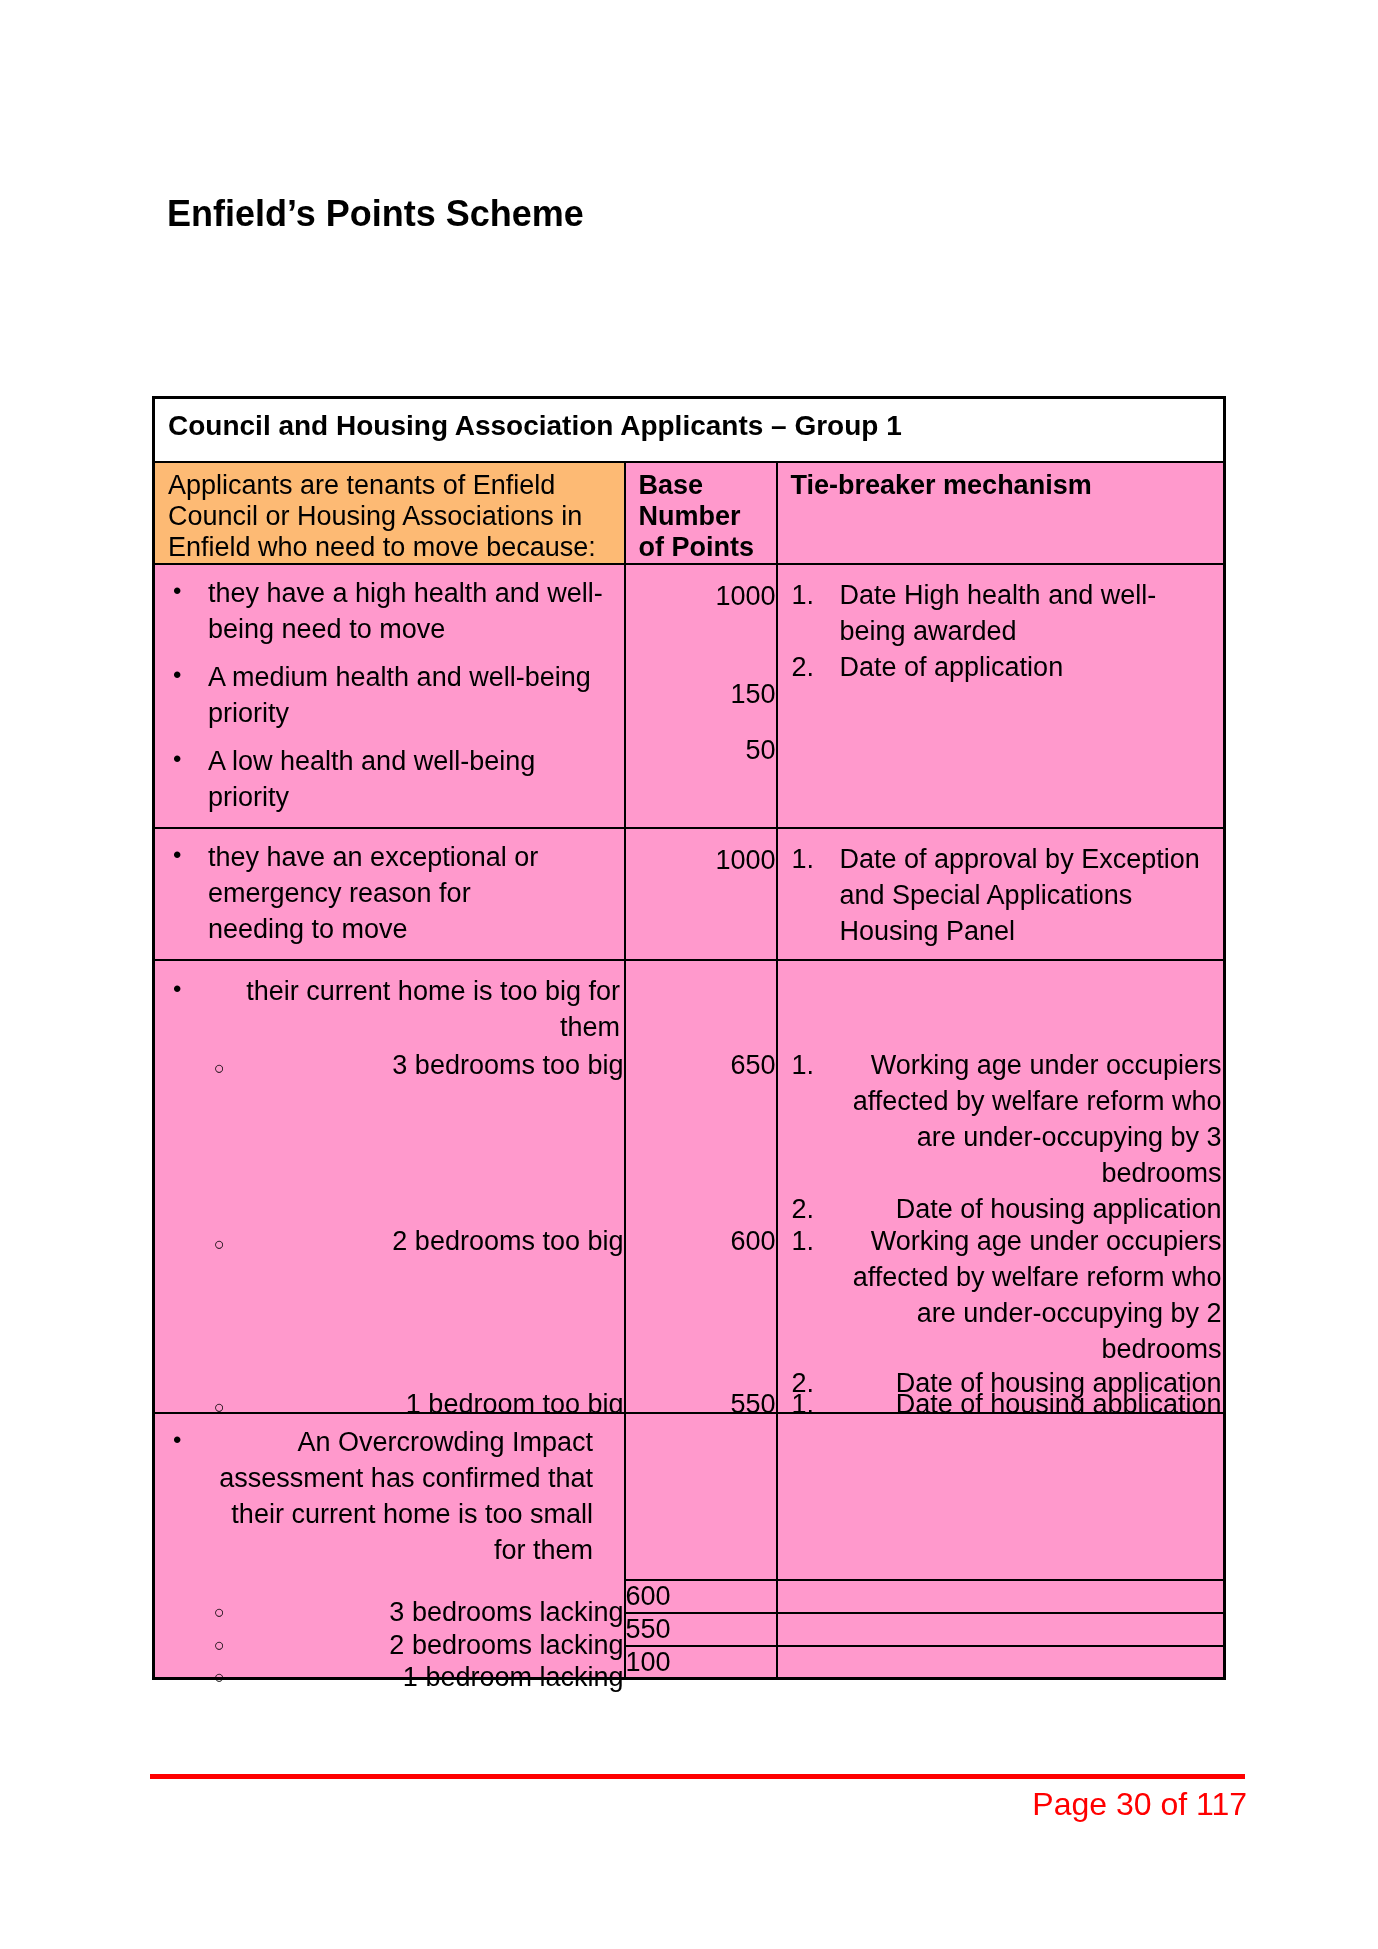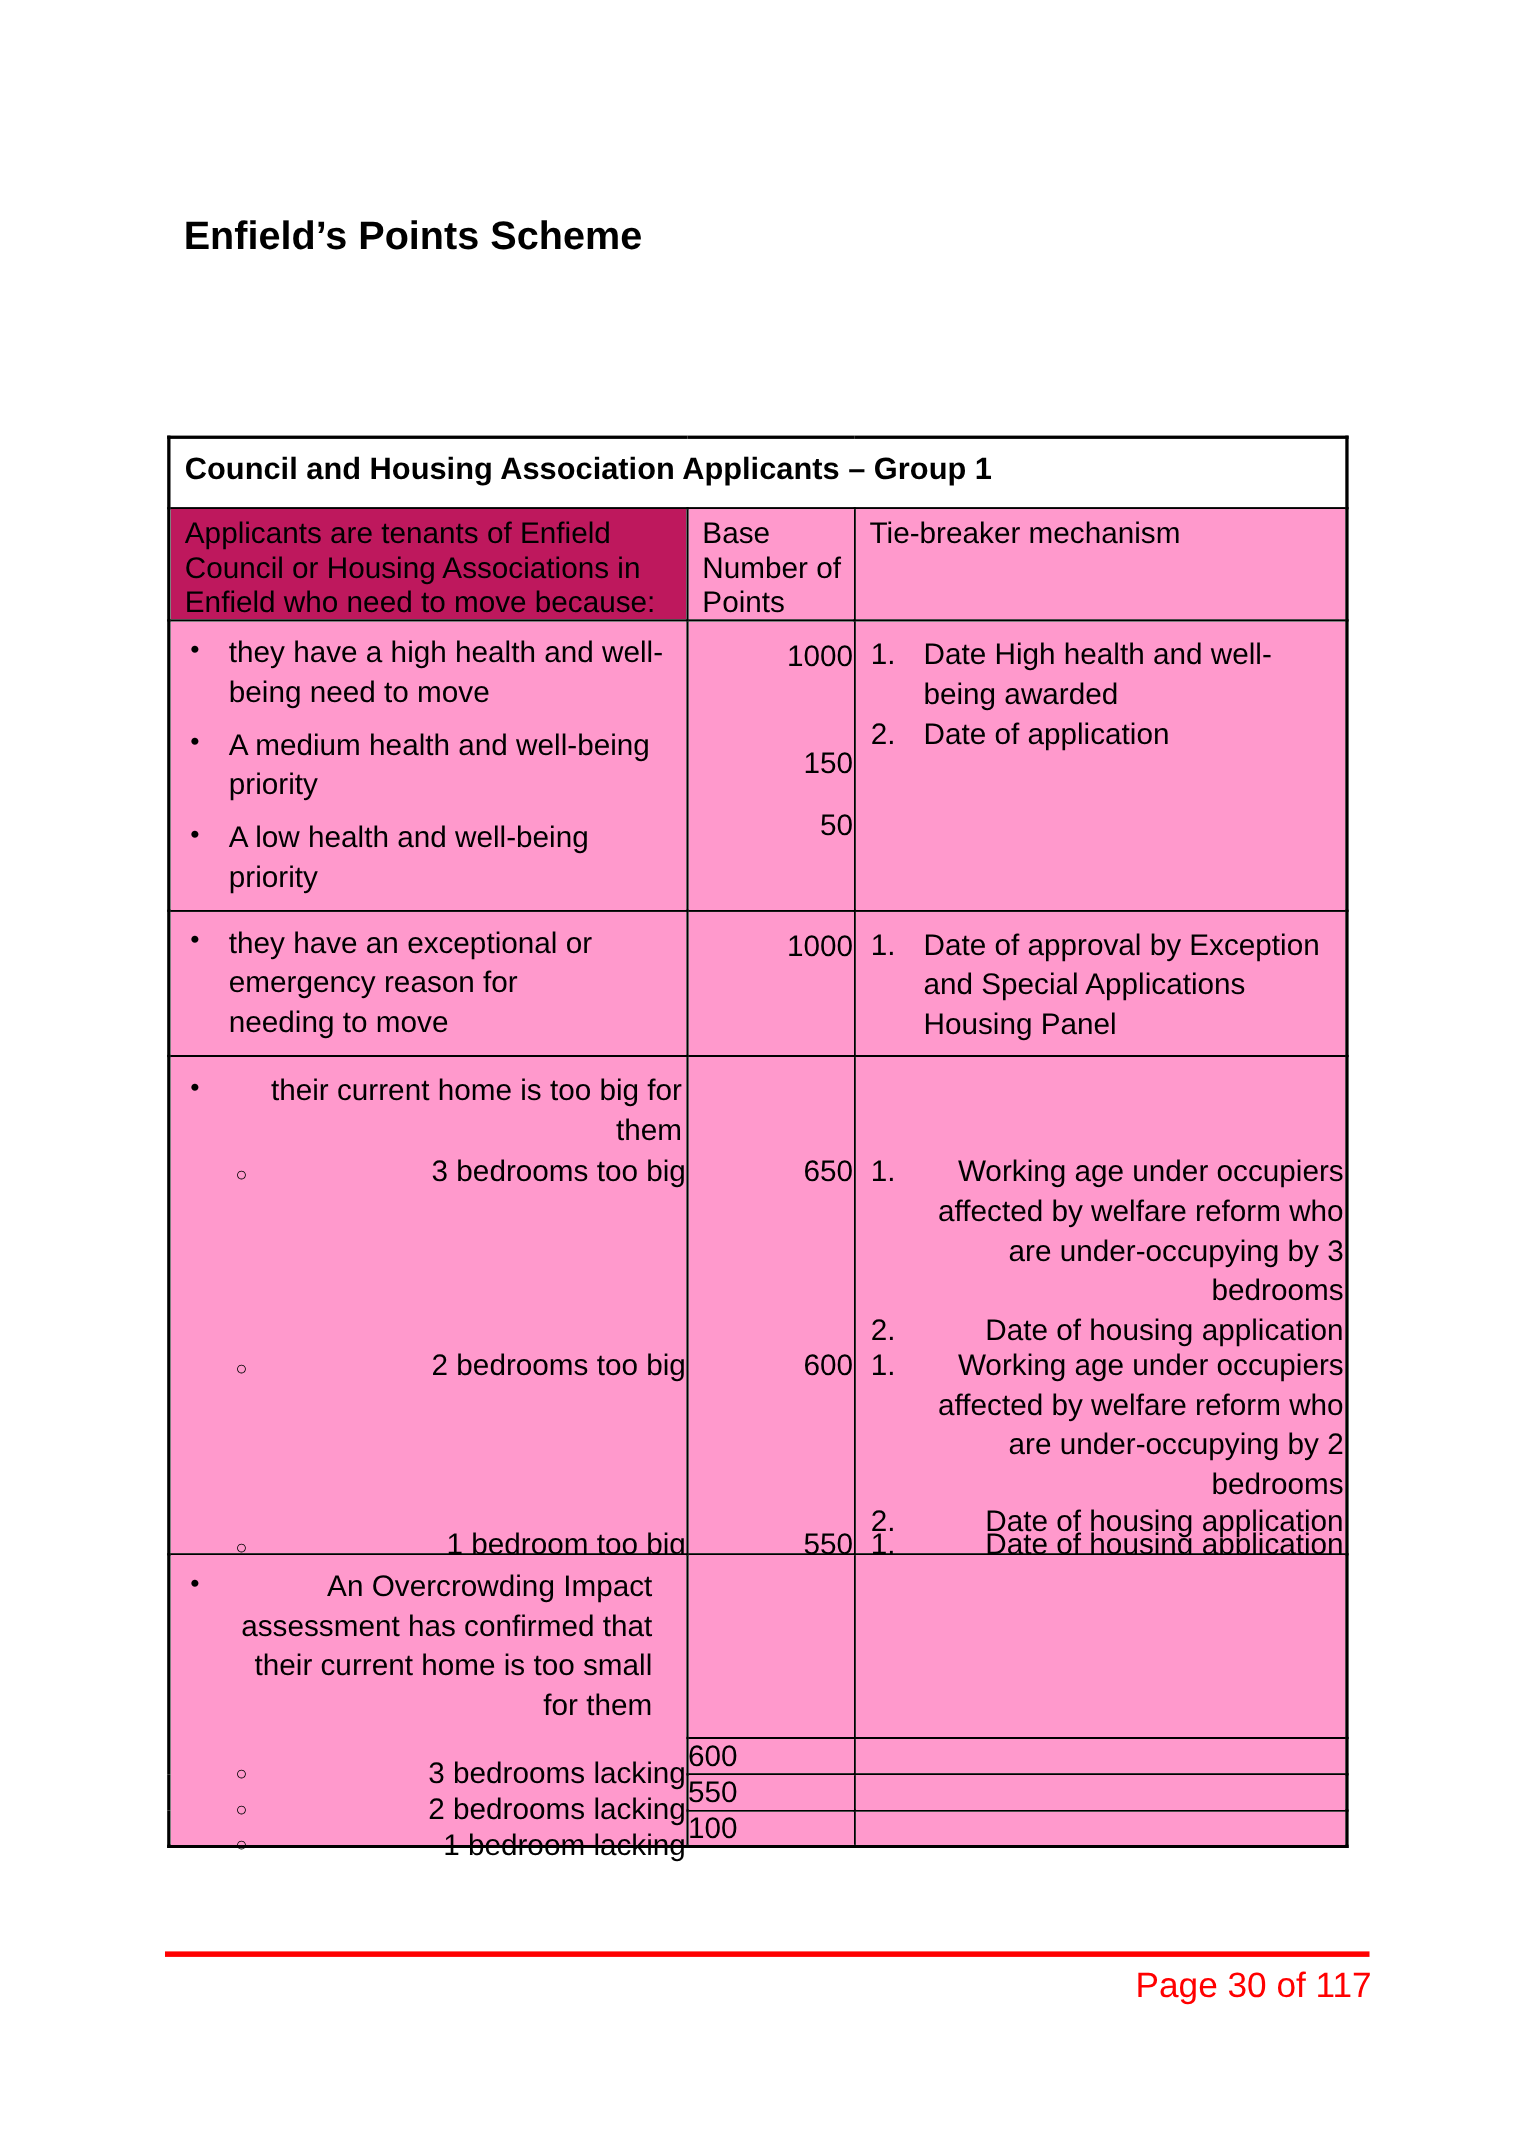--- a/index.html
+++ b/index.html
@@ -37,24 +37,24 @@
     vertical-align:top;
     padding:0;
     box-sizing:border-box;
     position:relative;
   }
   table.points-table{border:3px solid var(--ink);}
   col.c1{width:471px;}
   col.c2{width:152px;}
   col.c3{width:448px;}
   .pink{background:var(--pink);}
-  .white{background:#be185d;}
+  .white{background:#fdba74;}
   tr.row-group td{height:64px;padding:9px 12px 0 13px;font-weight:bold;font-size:28px;background:#ffffff;}
   tr.row-head td{height:98px;padding:7px 10px 0 13px;line-height:31px;}
-  tr.row-head td.hd-points, tr.row-head td.hd-tb{font-weight:normal;}
+  tr.row-head td.hd-points, tr.row-head td.hd-tb{font-weight:bold;}
   tr.r1 td{height:247px;}
   tr.r2 td{height:130px;}
   tr.r3 td{height:453px;}
   tr.r4a td{height:167px;}
   tr.r4sub td{height:33px;}
   
   .li1{position:relative;padding-left:53px;max-width:412px;}
   .li1 .m1{position:absolute;left:18px;top:-2px;font-size:24px;}
   .li2{position:relative;padding-left:98px;}
   .li2 .m2{position:absolute;left:59px;top:3px;font-size:18px;}

